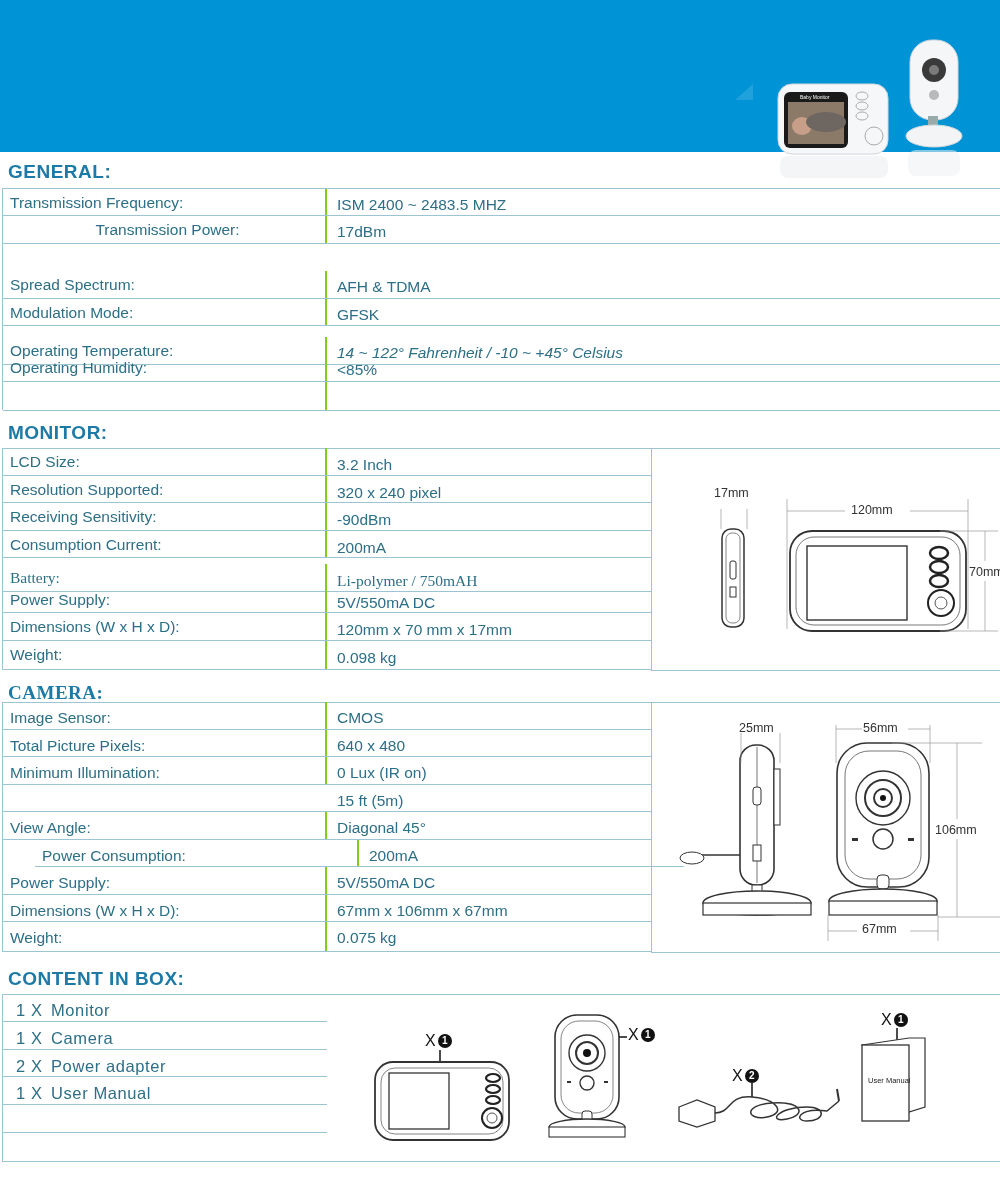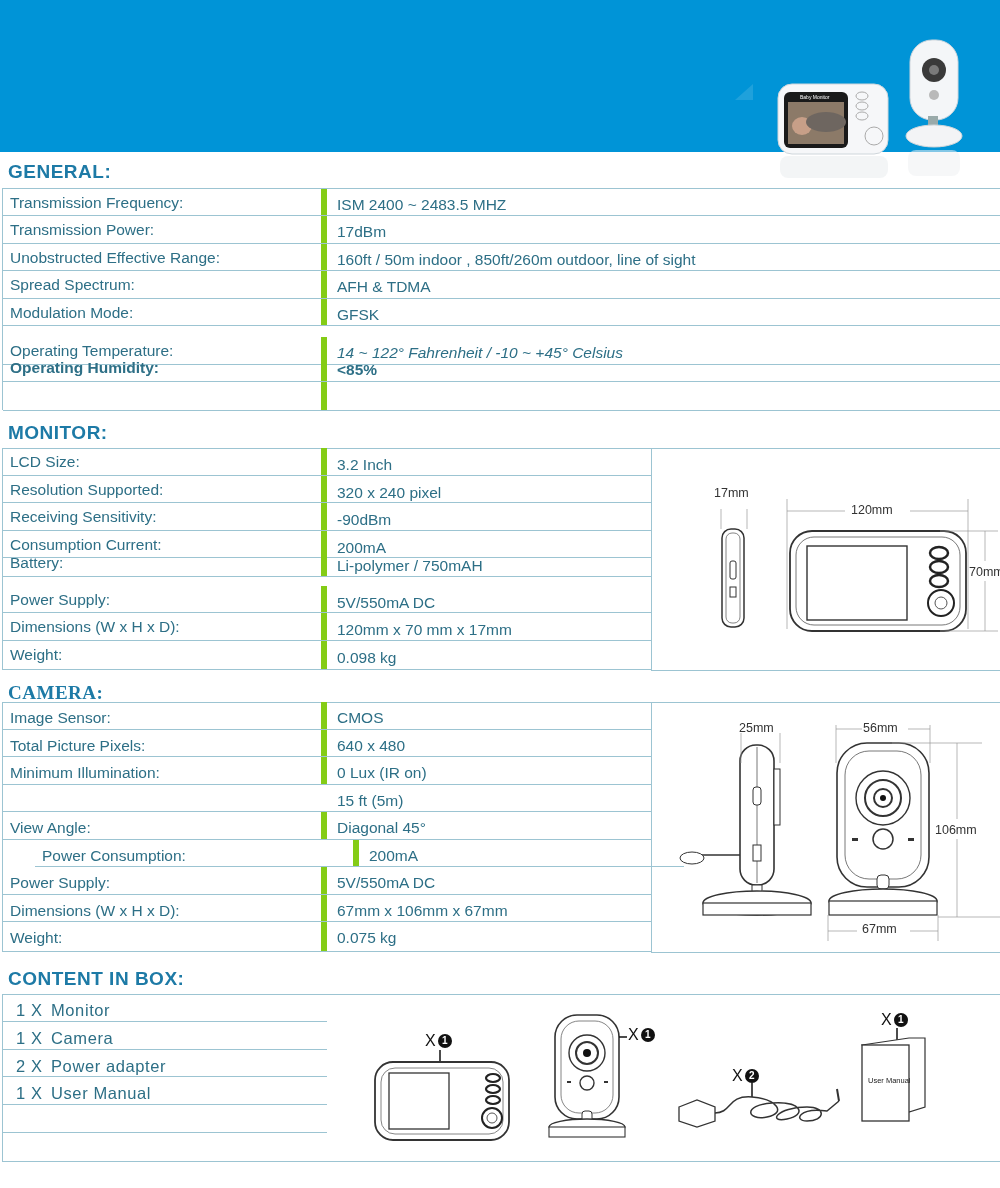--- a/index.html
+++ b/index.html
@@ -8,21 +8,21 @@
 
   .banner { position: absolute; left: 0; top: 0; width: 1000px; height: 152px; background: #0094d7; }
   .banner-prism { position: absolute; left: 735px; top: 84px; width: 0; height: 0;
     border-left: 18px solid transparent; border-bottom: 16px solid rgba(255,255,255,0.12); }
 
   .heading { position: absolute; left: 8px; font-weight: bold; font-size: 19px; letter-spacing: 0.5px; color: #1d7aa6; }
 
   .tbl { position: absolute; left: 2px; border-top: 1px solid #9cc4d2; border-left: 1px solid #9cc4d2; }
   .row { position: absolute; left: 0; border-bottom: 1px solid #9cc4d2; }
   .cell { position: absolute; top: 0; height: 100%; font-size: 15.5px; color: #2d6f86; line-height: 27px; padding-left: 7px; white-space: nowrap; }
-  .cell.key { left: 0; width: 324px; border-right: 6px solid #84cc16; }
+  .cell.key { left: 0; width: 324px; border-right: 2px solid #84cc16; }
   .cell.val { left: 324px; padding-left: 10px; }
   .vline { position: absolute; width: 1px; background: #9cc4d2; }
   .hline { position: absolute; height: 1px; background: #9cc4d2; }
 
   .diagram { position: absolute; }
   .dim-label { position: absolute; font-size: 12.5px; color: #333; white-space: nowrap; }
 
   .product-shot { position: absolute; }
   .qty-badge { position: absolute; font-size: 16px; color: #111; white-space: nowrap; display: flex; align-items: center; gap: 2px; }
   .qty-badge .num { display: inline-block; width: 14px; height: 14px; border-radius: 50%; background: #111; color: #fff; font-size: 10px; font-weight: bold; text-align: center; line-height: 14px; }
@@ -57,41 +57,37 @@
   </svg>
 </div>
 
 <div class="heading" style="top:161px;">GENERAL:</div>
 
 <div class="tbl" style="top:188px; width:998px; height:222px;">
   <div class="row" style="top:0; width:997px; height:27px;">
     <div class="cell key">Transmission Frequency:</div>
     <div class="cell val" style="line-height:31px;">ISM 2400 ~ 2483.5 MHZ</div>
   </div>
-  <div class="row" style="top:27px; width:997px; height:28px;">
+  <div class="row" style="top:27px; width:997px; height:28px;text-align:center;">
     <div class="cell key">Transmission Power:</div>
     <div class="cell val" style="line-height:31px;">17dBm</div>
-  </div>
-  <div class="row" style="top:55px; width:997px; height:27px;">
-    <div class="cell key">Unobstructed Effective Range:</div>
-    <div class="cell val" style="line-height:31px;">160ft / 50m indoor , 850ft/260m outdoor, line of sight</div>
   </div>
   <div class="row" style="top:110px; width:997px; height:27px;">
     <div class="cell key">Modulation Mode:</div>
     <div class="cell val" style="line-height:31px;">GFSK</div>
   </div>
   <div class="row" style="top:82px; width:997px; height:28px;">
     <div class="cell key">Spread Spectrum:</div>
     <div class="cell val" style="line-height:31px;">AFH &amp; TDMA</div>
   </div>
   <div class="row" style="top:148px; width:997px; height:28px;">
     <div class="cell key">Operating Temperature:</div>
     <div class="cell val" style="line-height:31px;font-style:italic;">14 ~ 122° Fahrenheit / -10 ~ +45° Celsius</div>
   </div>
-  <div class="row" style="top:165px; width:997px; height:28px;font-weight:bold;">
+  <div class="row" style="top:165px; width:997px; height:28px;">
     <div class="cell key">Operating Humidity:</div>
     <div class="cell val" style="line-height:31px;">&lt;85%</div>
   </div>
   <div class="row" style="top:193px; width:997px; height:29px;">
     <div class="cell key"></div>
     <div class="cell val"></div>
   </div>
 </div>
 
 <div class="heading" style="top:422px;">MONITOR:</div>
@@ -107,21 +103,21 @@
     <div class="cell val" style="line-height:33px;">320 x 240 pixel</div>
   </div>
   <div class="row" style="top:55px; width:649px; height:28px;">
     <div class="cell key">Receiving Sensitivity:</div>
     <div class="cell val" style="line-height:33px;">-90dBm</div>
   </div>
   <div class="row" style="top:83px; width:649px; height:27px;">
     <div class="cell key">Consumption Current:</div>
     <div class="cell val" style="line-height:33px;">200mA</div>
   </div>
-  <div class="row" style="top:101px; width:649px; height:28px;">
+  <div class="row" style="top:116px; width:649px; height:28px;font-family:Liberation Serif, serif;">
     <div class="cell key">Battery:</div>
     <div class="cell val" style="line-height:33px;">Li-polymer / 750mAH</div>
   </div>
   <div class="row" style="top:138px; width:649px; height:27px;">
     <div class="cell key">Power Supply:</div>
     <div class="cell val" style="line-height:33px;">5V/550mA DC</div>
   </div>
   <div class="row" style="top:165px; width:649px; height:28px;">
     <div class="cell key">Dimensions (W x H x D):</div>
     <div class="cell val" style="line-height:33px;">120mm x 70 mm x 17mm</div>

